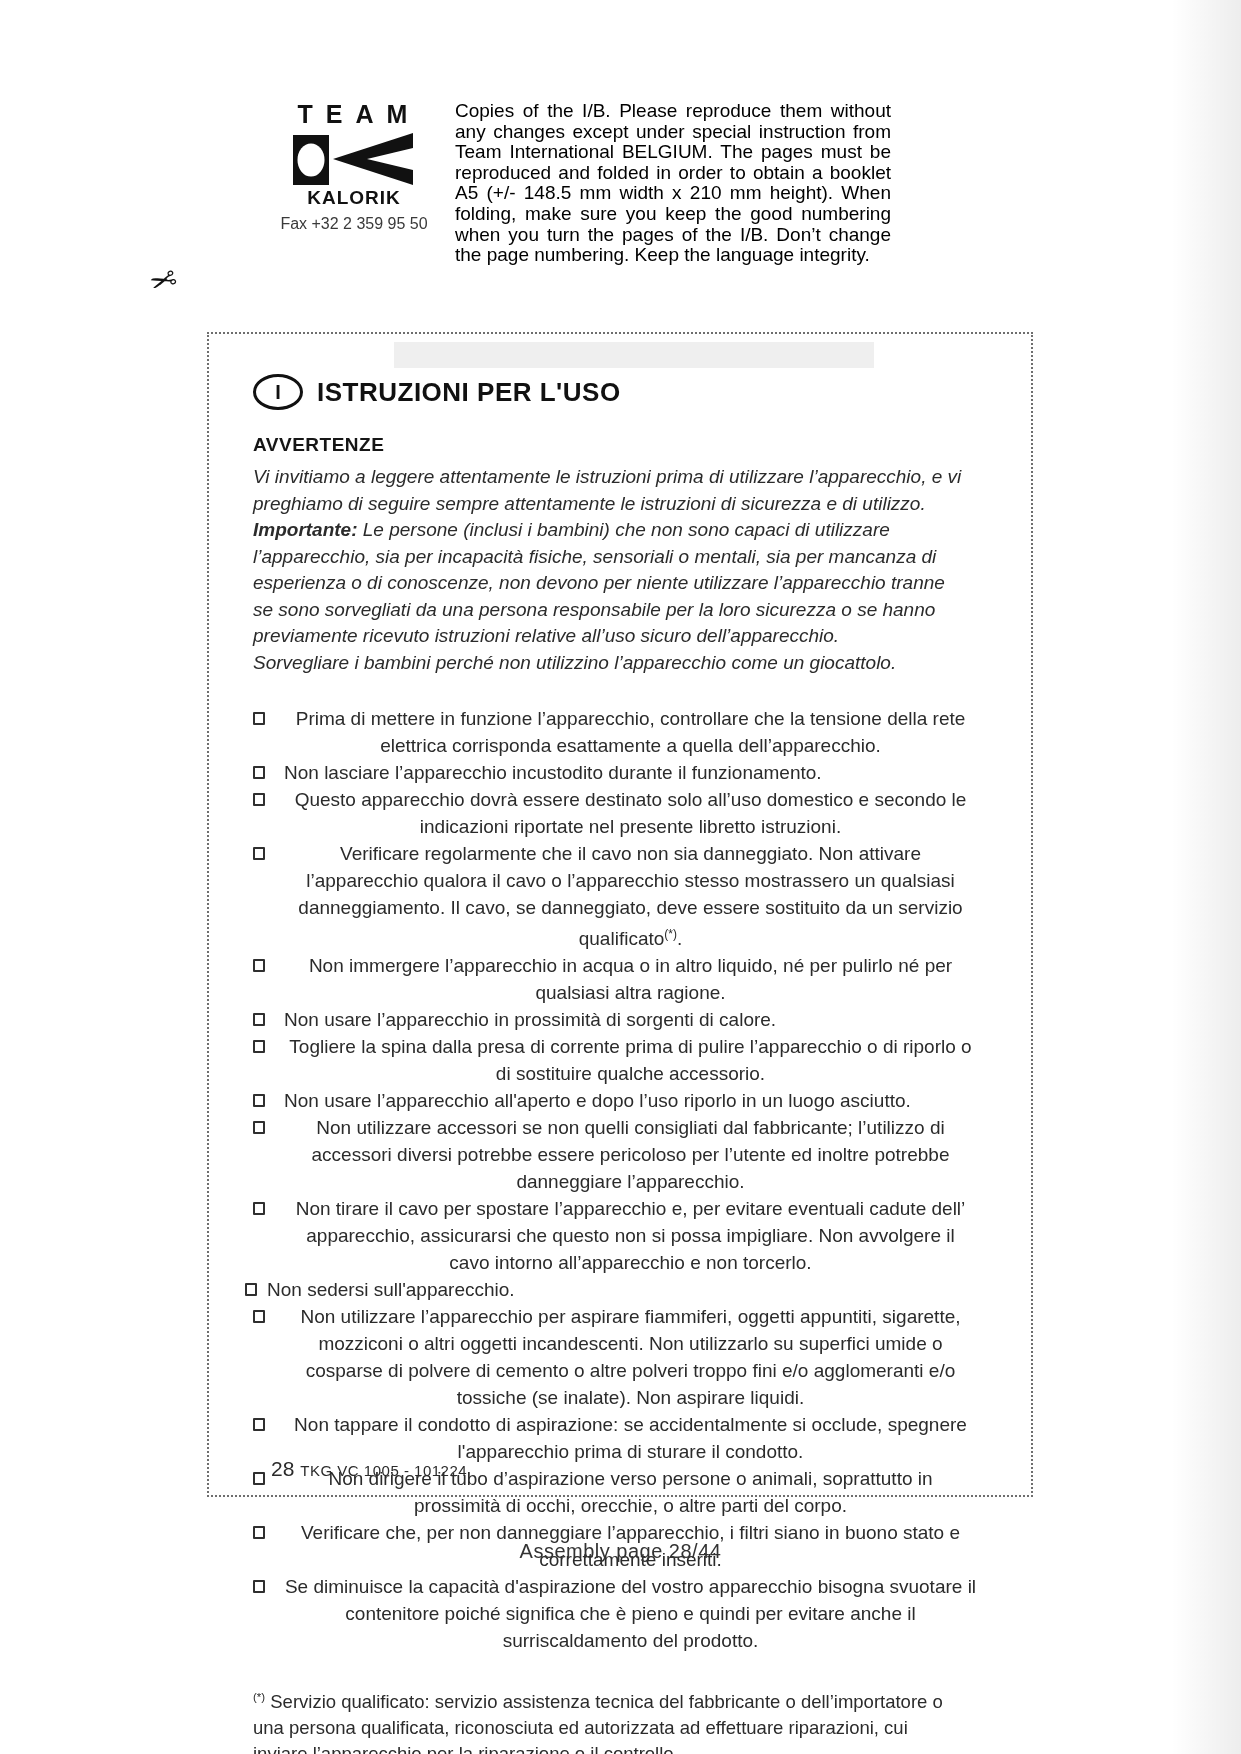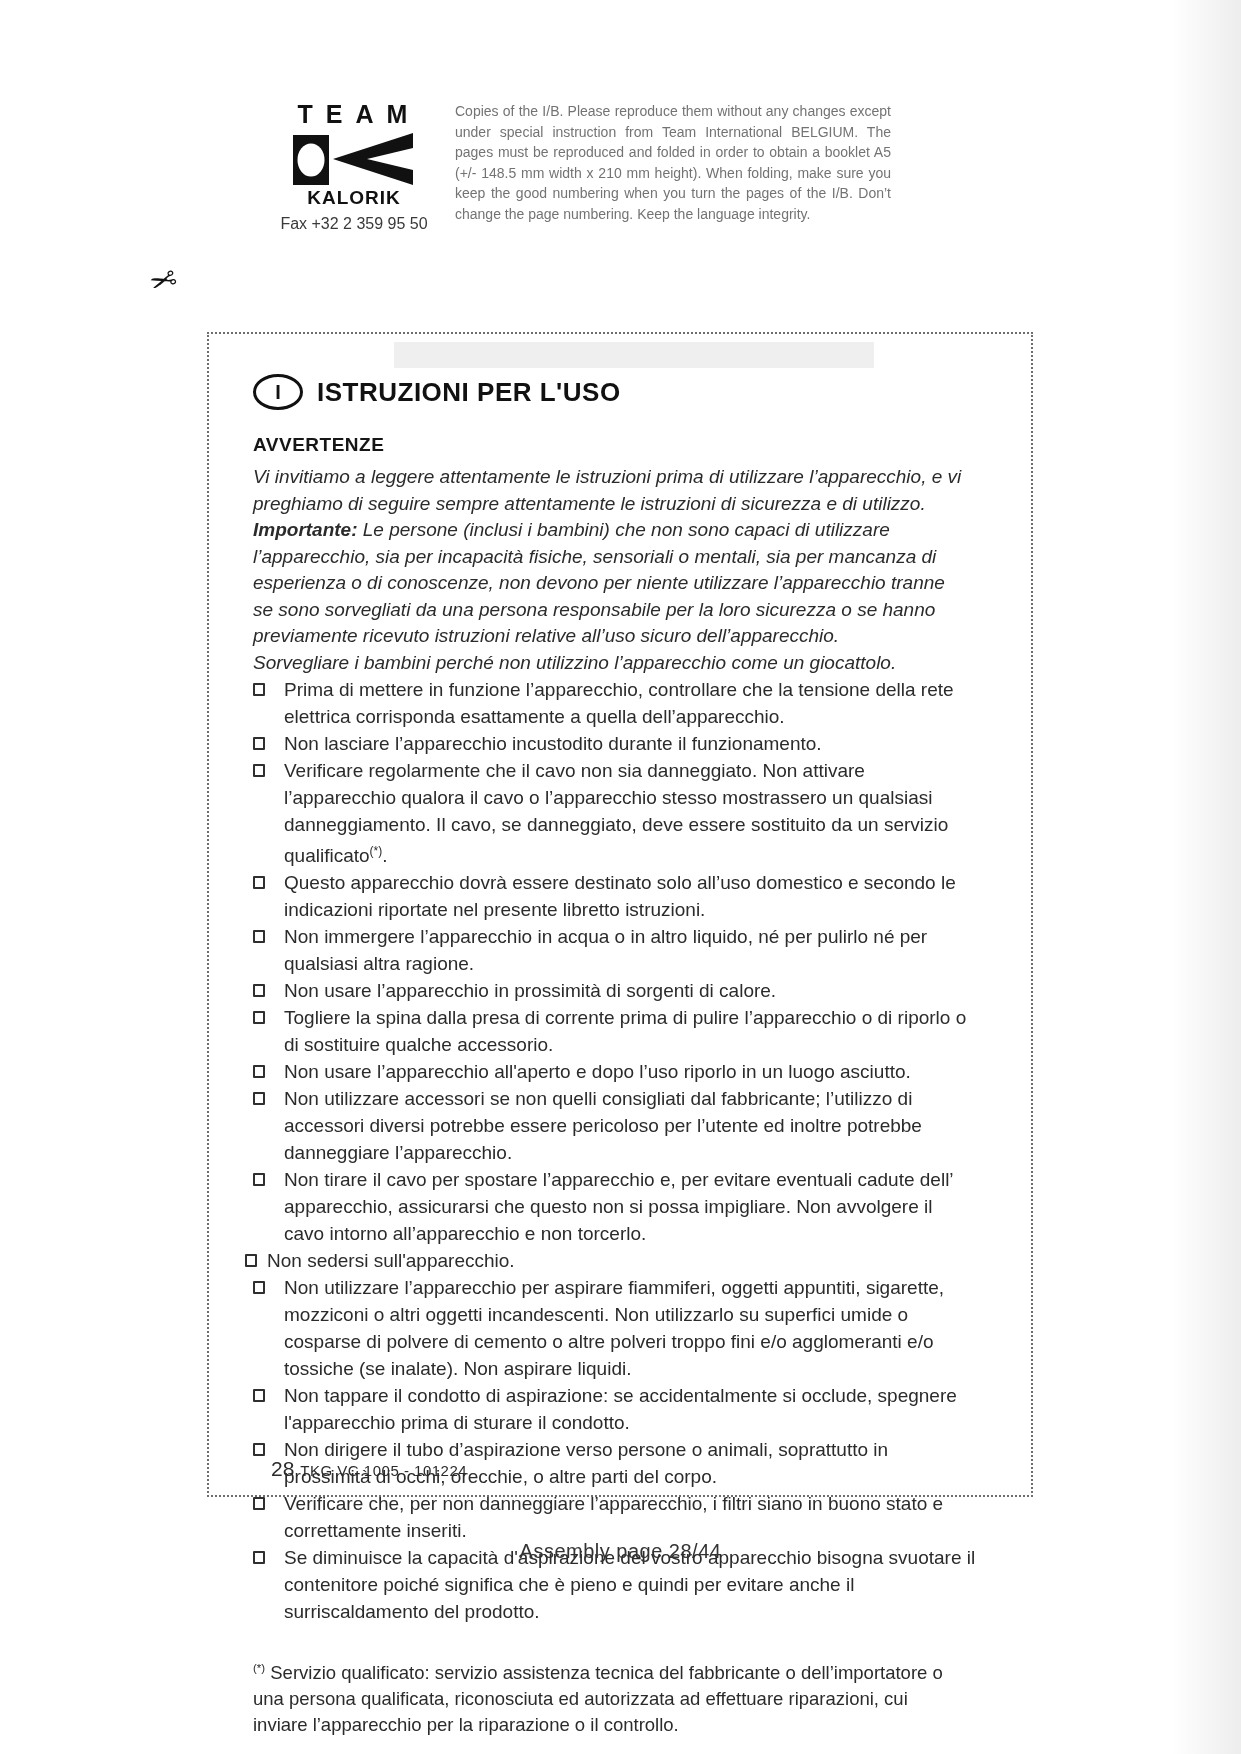--- a/index.html
+++ b/index.html
@@ -13,21 +13,21 @@
     background:linear-gradient(to right, rgba(0,0,0,0), rgba(0,0,0,0.07)); }
 
   
   .logo-block { position:absolute; left:278px; top:100px; width:152px; text-align:center; }
   .logo-team { font-weight:bold; font-size:25px; letter-spacing:13px; margin-left:10px; color:#111; }
   .logo-k { display:block; margin:4px auto 2px auto; }
   .logo-brand { font-weight:bold; font-size:19px; letter-spacing:1px; color:#111; }
   .logo-fax { font-size:16px; color:#3a3a3a; margin-top:6px; white-space:nowrap; }
 
   .notice { position:absolute; left:455px; top:101px; width:436px;
-    font-size:14px; line-height:20.6px; text-align:justify; color:#737373; }
+    font-size:19px; line-height:20.6px; text-align:justify; color:#000000; }
 
   
   .scissors { position:absolute; left:150px; top:262px; font-size:32px; color:#111;
     transform:scaleX(-1) rotate(18deg); }
 
   
   .cut-box { position:absolute; left:207px; top:332px; width:826px; height:1165px;
     border:2px dotted #6e6e6e; background:#fff; padding:36px 44px 0 44px; }
   .title-shade { position:absolute; left:185px; top:8px; width:480px; height:26px;
     background:#efefef; z-index:0; }
@@ -38,21 +38,21 @@
     font-weight:bold; font-size:20px; color:#111; flex:0 0 auto; }
   .booklet-title { font-size:26px; font-weight:bold; letter-spacing:0.5px; color:#111; }
 
   .section-heading { font-size:19px; font-weight:bold; letter-spacing:0.5px;
     color:#161616; margin-bottom:8px; }
 
   .intro { max-width:714px; }
   .ipara { font-style:italic; font-size:19px; line-height:26.5px; color:#2b2b2b; }
   .ipara b { }
 
-  .bullets { list-style:none; max-width:724px; }
+  .bullets { list-style:none; margin-top:29px; max-width:724px;text-align:center; }
   .bullets li { display:flex; gap:19px; font-size:19px; line-height:27px; color:#2b2b2b; }
   .chk { flex:0 0 auto; width:12px; height:13px; border:2px solid #2f2f2f;
     border-radius:1px; margin-top:7px; }
   .bullets li.tight { margin-left:-8px; gap:10px; }
   .btxt sup { font-size:12px; }
 
   .footnote { margin-top:30px; max-width:714px; font-size:18.5px; line-height:26px; color:#2b2b2b; }
   .footnote sup { font-size:11.5px; }
 
   .box-footer { position:absolute; left:62px; bottom:14px; display:flex; align-items:baseline; gap:6px; }
@@ -104,25 +104,25 @@
         <li>
           <span class="chk"></span>
           <span class="btxt">Prima di mettere in funzione l’apparecchio, controllare che la tensione della rete elettrica corrisponda esattamente a quella dell’apparecchio.</span>
         </li>
         <li>
           <span class="chk"></span>
           <span class="btxt">Non lasciare l’apparecchio incustodito durante il funzionamento.</span>
         </li>
         <li>
           <span class="chk"></span>
-          <span class="btxt">Verificare regolarmente che il cavo non sia danneggiato. Non attivare l’apparecchio qualora il cavo o l’apparecchio stesso mostrassero un qualsiasi danneggiamento. Il cavo, se danneggiato, deve essere sostituito da un servizio qualificato<sup>(*)</sup>.</span>
+          <span class="btxt">Questo apparecchio dovrà essere destinato solo all’uso domestico e secondo le indicazioni riportate nel presente libretto istruzioni.</span>
         </li>
         <li>
           <span class="chk"></span>
-          <span class="btxt">Questo apparecchio dovrà essere destinato solo all’uso domestico e secondo le indicazioni riportate nel presente libretto istruzioni.</span>
+          <span class="btxt">Verificare regolarmente che il cavo non sia danneggiato. Non attivare l’apparecchio qualora il cavo o l’apparecchio stesso mostrassero un qualsiasi danneggiamento. Il cavo, se danneggiato, deve essere sostituito da un servizio qualificato<sup>(*)</sup>.</span>
         </li>
         <li>
           <span class="chk"></span>
           <span class="btxt">Non immergere l’apparecchio in acqua o in altro liquido, né per pulirlo né per qualsiasi altra ragione.</span>
         </li>
         <li>
           <span class="chk"></span>
           <span class="btxt">Non usare l’apparecchio in prossimità di sorgenti di calore.</span>
         </li>
         <li>

